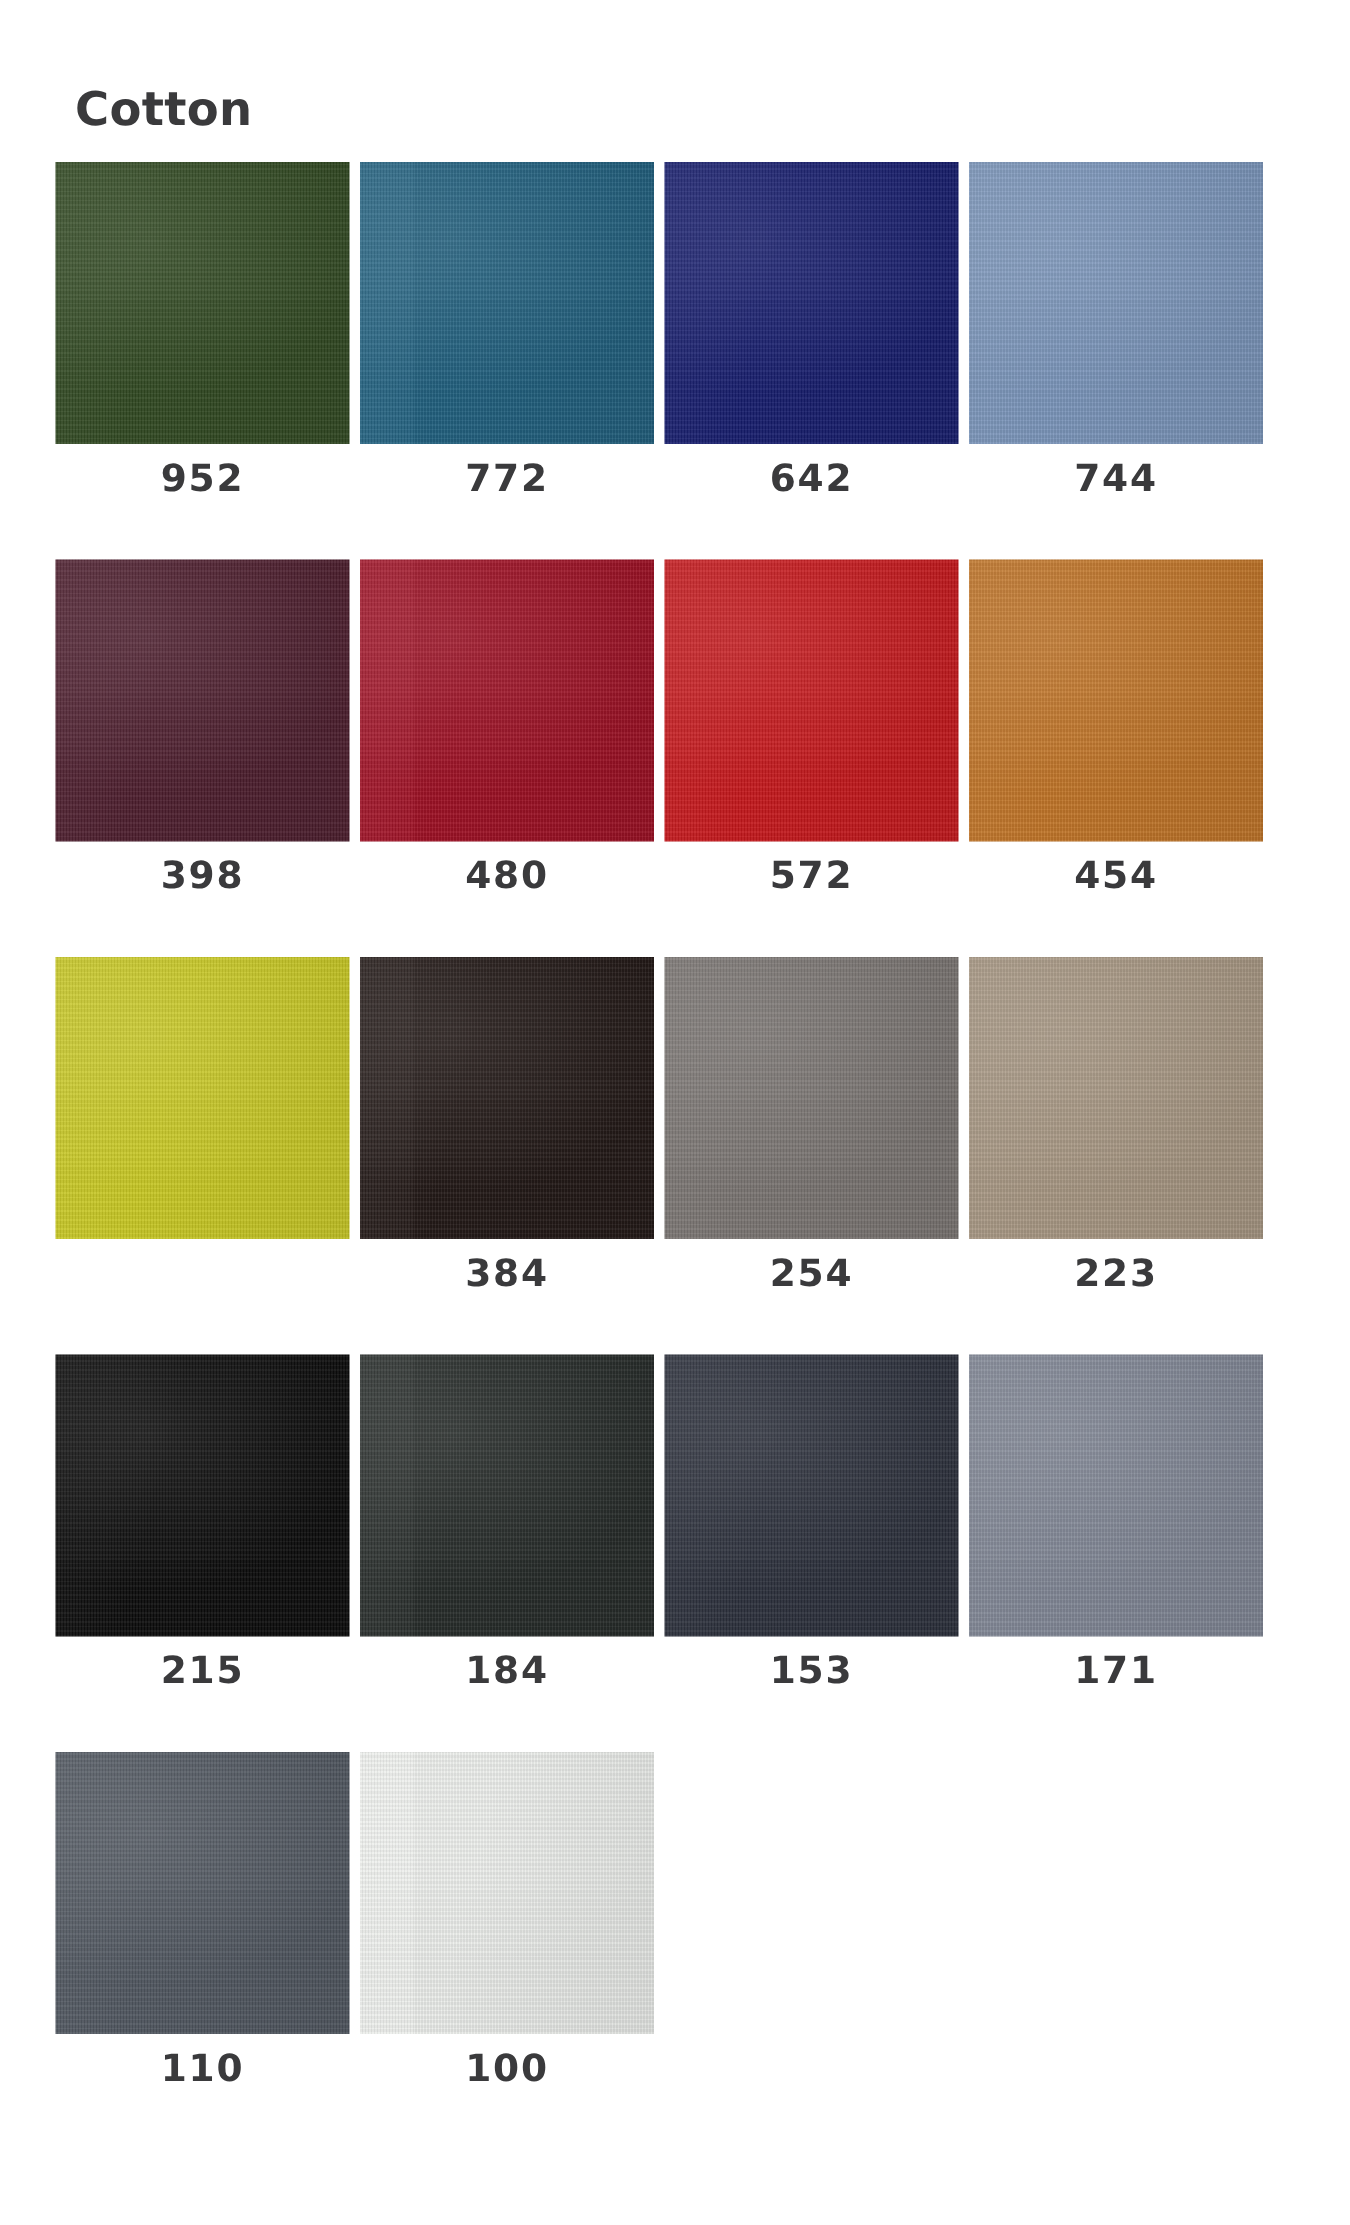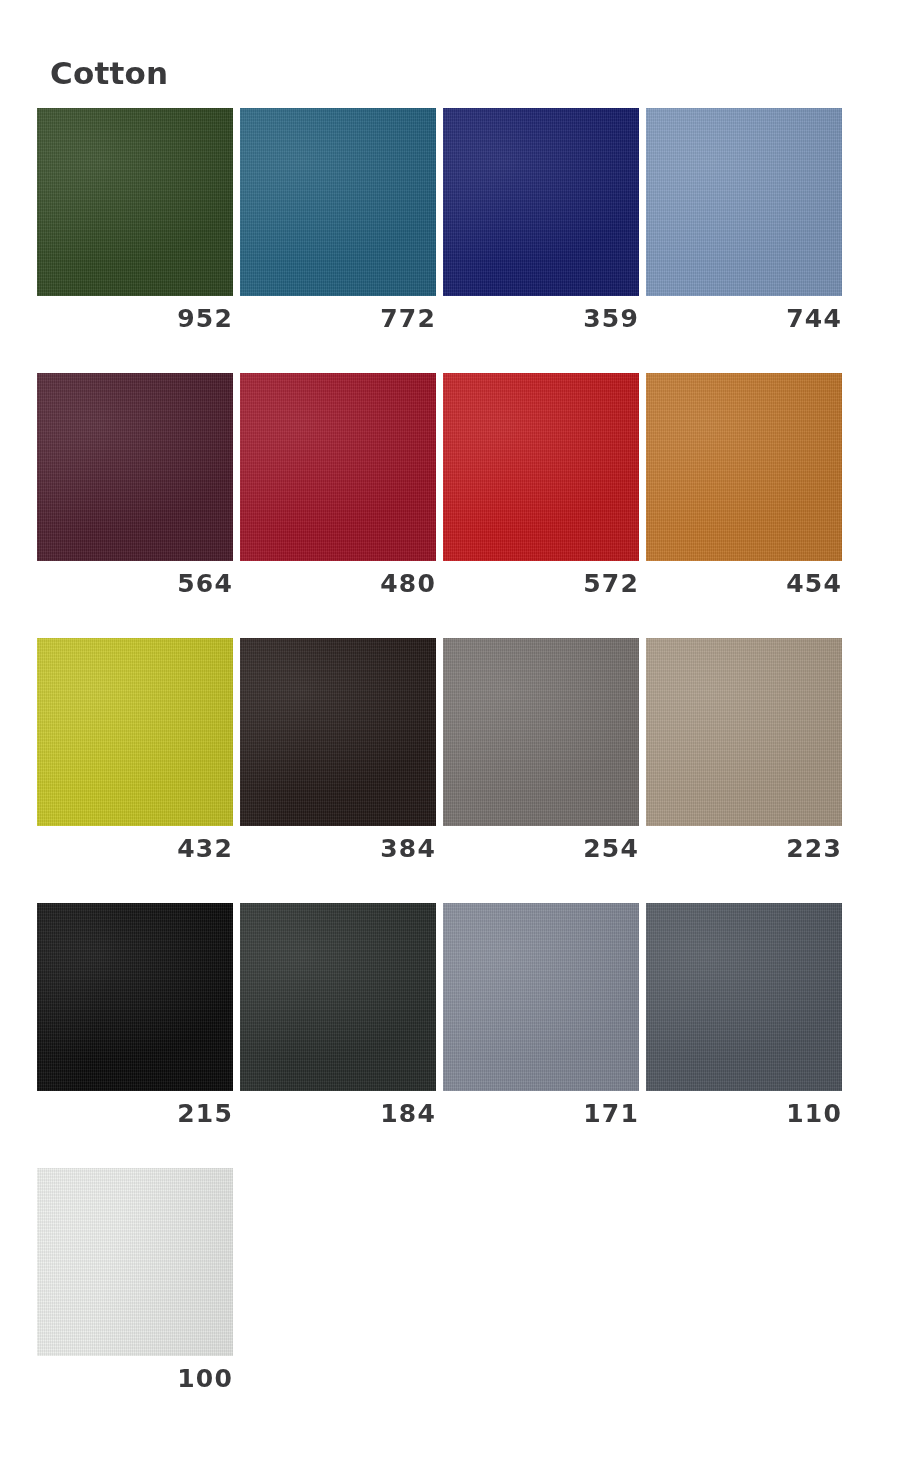--- a/index.html
+++ b/index.html
@@ -85,21 +85,21 @@
       radial-gradient(120% 90% at 32% 28%, rgba(255,255,255,0.085) 0%, rgba(255,255,255,0) 62%),
       linear-gradient(104deg, rgba(255,255,255,0.05) 0%, rgba(0,0,0,0) 38%, rgba(0,0,0,0.055) 100%);
     pointer-events: none;
   }
 
   .swatch-label {
     position: absolute;
     left: 0;
     top: 196px;
     width: 196px;
-    text-align: right;
+    text-align: center;
     font-family: "DejaVu Sans", sans-serif;
     font-size: 25px;
     font-weight: 700;
     letter-spacing: 1.2px;
     color: #3a3a3c;
     line-height: 1.2;
   }
 </style>
 </head>
 <body>
@@ -112,45 +112,44 @@
       <div class="swatch-cell">
         <div class="swatch-chip" style="background-color: rgb(47, 71, 32);"></div>
         <div class="swatch-label">952</div>
       </div>
       <div class="swatch-cell">
         <div class="swatch-chip" style="background-color: rgb(35, 97, 127);"></div>
         <div class="swatch-label">772</div>
       </div>
       <div class="swatch-cell">
         <div class="swatch-chip" style="background-color: rgb(21, 27, 107);"></div>
-        <div class="swatch-label">359</div>
+        <div class="swatch-label">642</div>
       </div>
       <div class="swatch-cell">
         <div class="swatch-chip" style="background-color: rgb(124, 150, 187);"></div>
         <div class="swatch-label">744</div>
       </div>
       <div class="swatch-cell">
         <div class="swatch-chip" style="background-color: rgb(75, 28, 44);"></div>
-        <div class="swatch-label">564</div>
+        <div class="swatch-label">398</div>
       </div>
       <div class="swatch-cell">
         <div class="swatch-chip" style="background-color: rgb(158, 18, 38);"></div>
         <div class="swatch-label">480</div>
       </div>
       <div class="swatch-cell">
         <div class="swatch-chip" style="background-color: rgb(194, 22, 26);"></div>
         <div class="swatch-label">572</div>
       </div>
       <div class="swatch-cell">
         <div class="swatch-chip" style="background-color: rgb(193, 118, 42);"></div>
         <div class="swatch-label">454</div>
       </div>
       <div class="swatch-cell">
         <div class="swatch-chip" style="background-color: rgb(197, 197, 34);"></div>
-        <div class="swatch-label">432</div>
       </div>
       <div class="swatch-cell">
         <div class="swatch-chip" style="background-color: rgb(36, 26, 24);"></div>
         <div class="swatch-label">384</div>
       </div>
       <div class="swatch-cell">
         <div class="swatch-chip" style="background-color: rgb(119, 114, 111);"></div>
         <div class="swatch-label">254</div>
       </div>
       <div class="swatch-cell">
@@ -159,20 +158,24 @@
       </div>
       <div class="swatch-cell">
         <div class="swatch-chip" style="background-color: rgb(10, 10, 10);"></div>
         <div class="swatch-label">215</div>
       </div>
       <div class="swatch-cell">
         <div class="swatch-chip" style="background-color: rgb(40, 45, 43);"></div>
         <div class="swatch-label">184</div>
       </div>
       <div class="swatch-cell">
+        <div class="swatch-chip" style="background-color: rgb(42, 46, 58);"></div>
+        <div class="swatch-label">153</div>
+      </div>
+      <div class="swatch-cell">
         <div class="swatch-chip" style="background-color: rgb(130, 136, 150);"></div>
         <div class="swatch-label">171</div>
       </div>
       <div class="swatch-cell">
         <div class="swatch-chip" style="background-color: rgb(78, 85, 94);"></div>
         <div class="swatch-label">110</div>
       </div>
       <div class="swatch-cell">
         <div class="swatch-chip" style="background-color: rgb(236, 238, 235);"></div>
         <div class="swatch-label">100</div>

